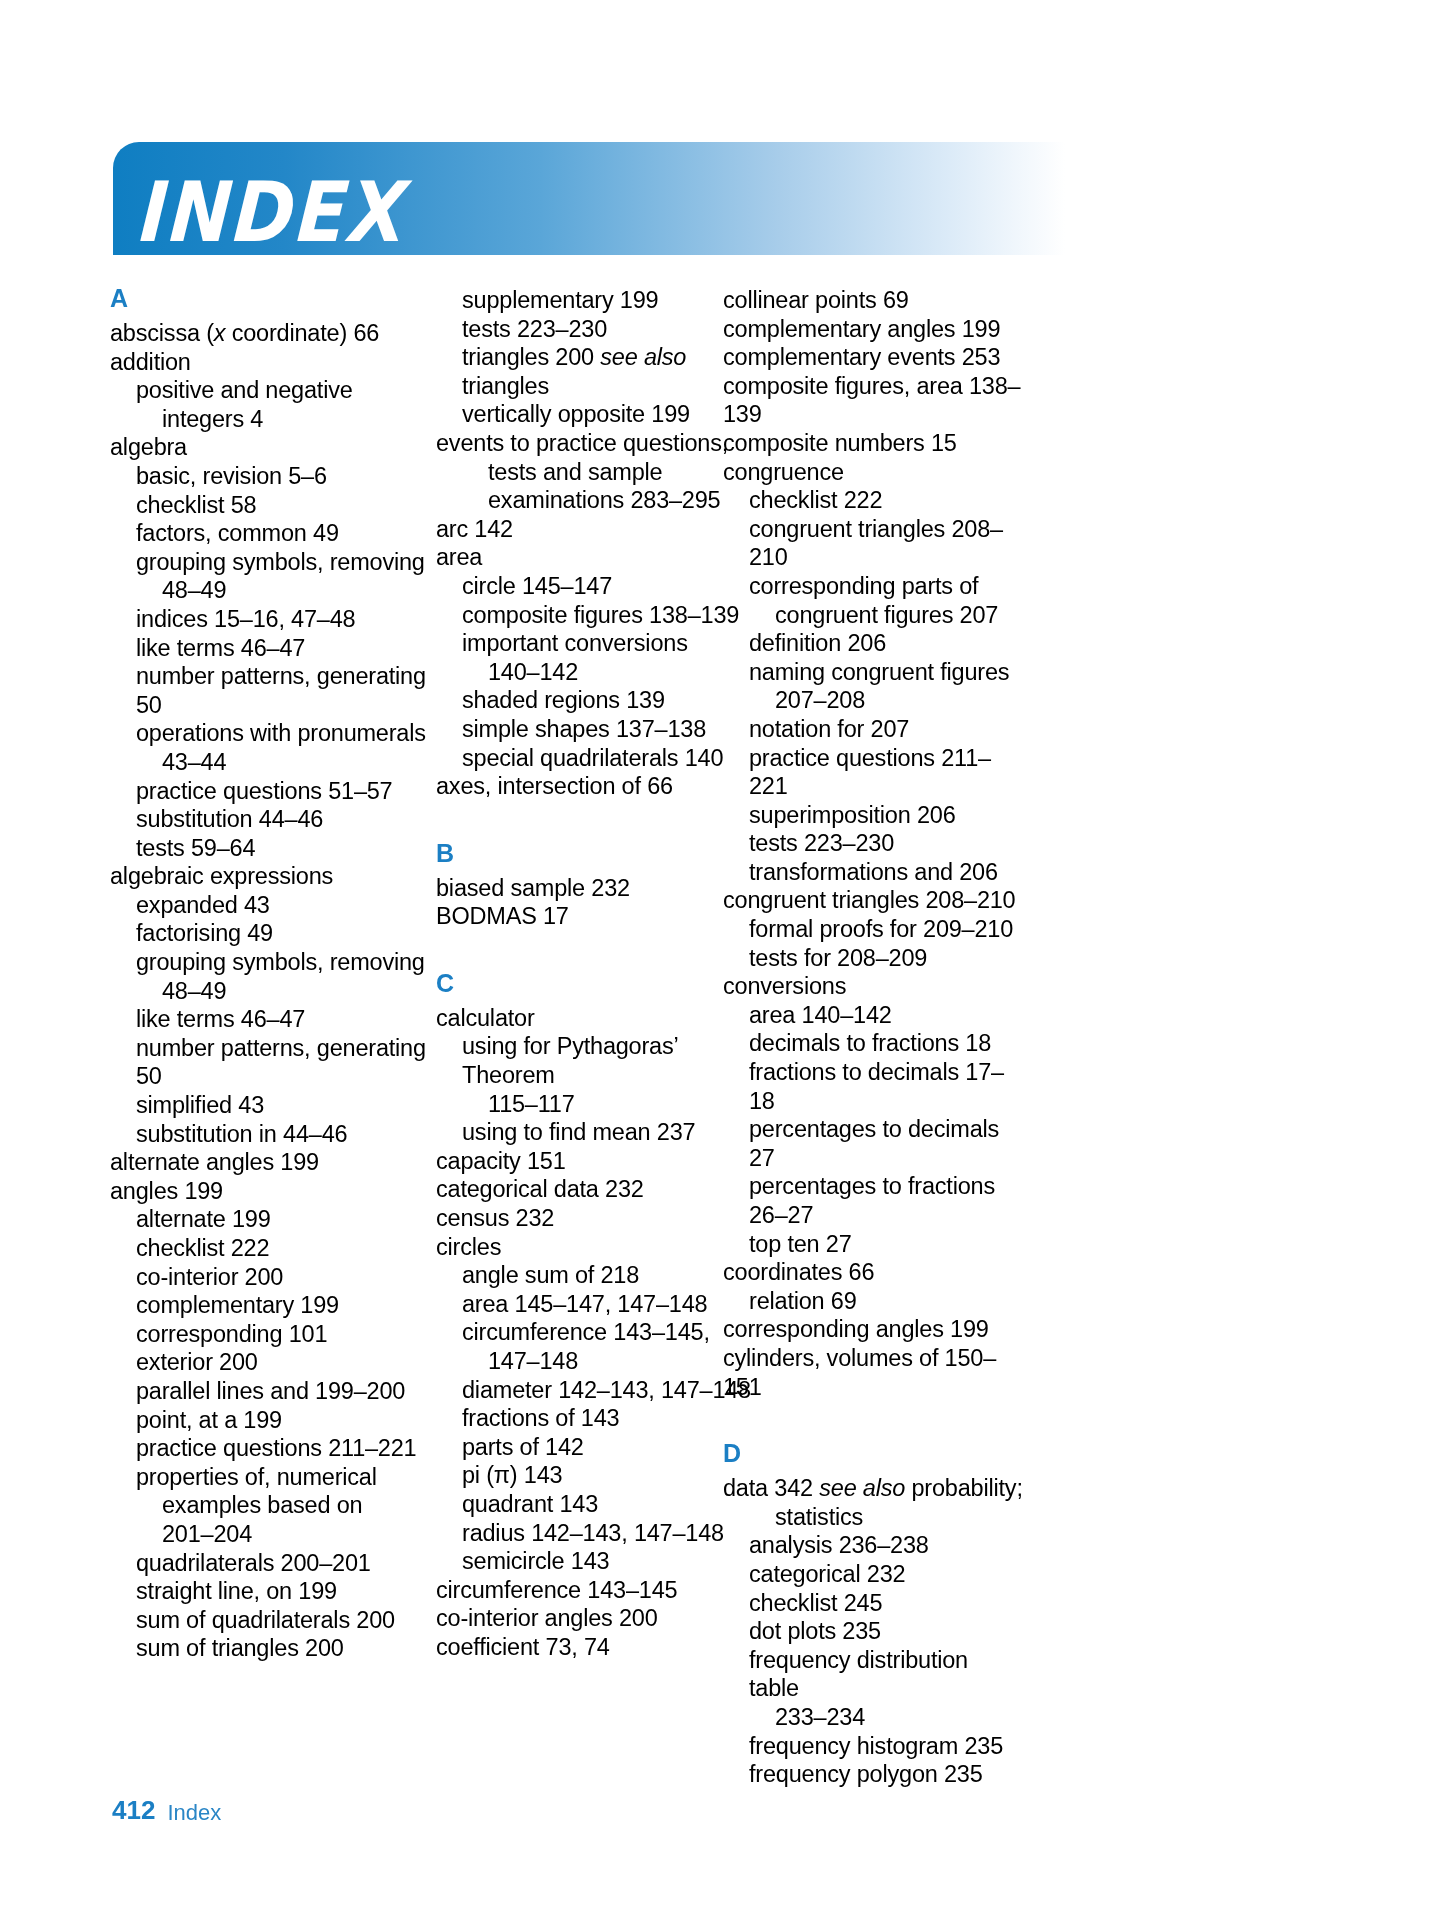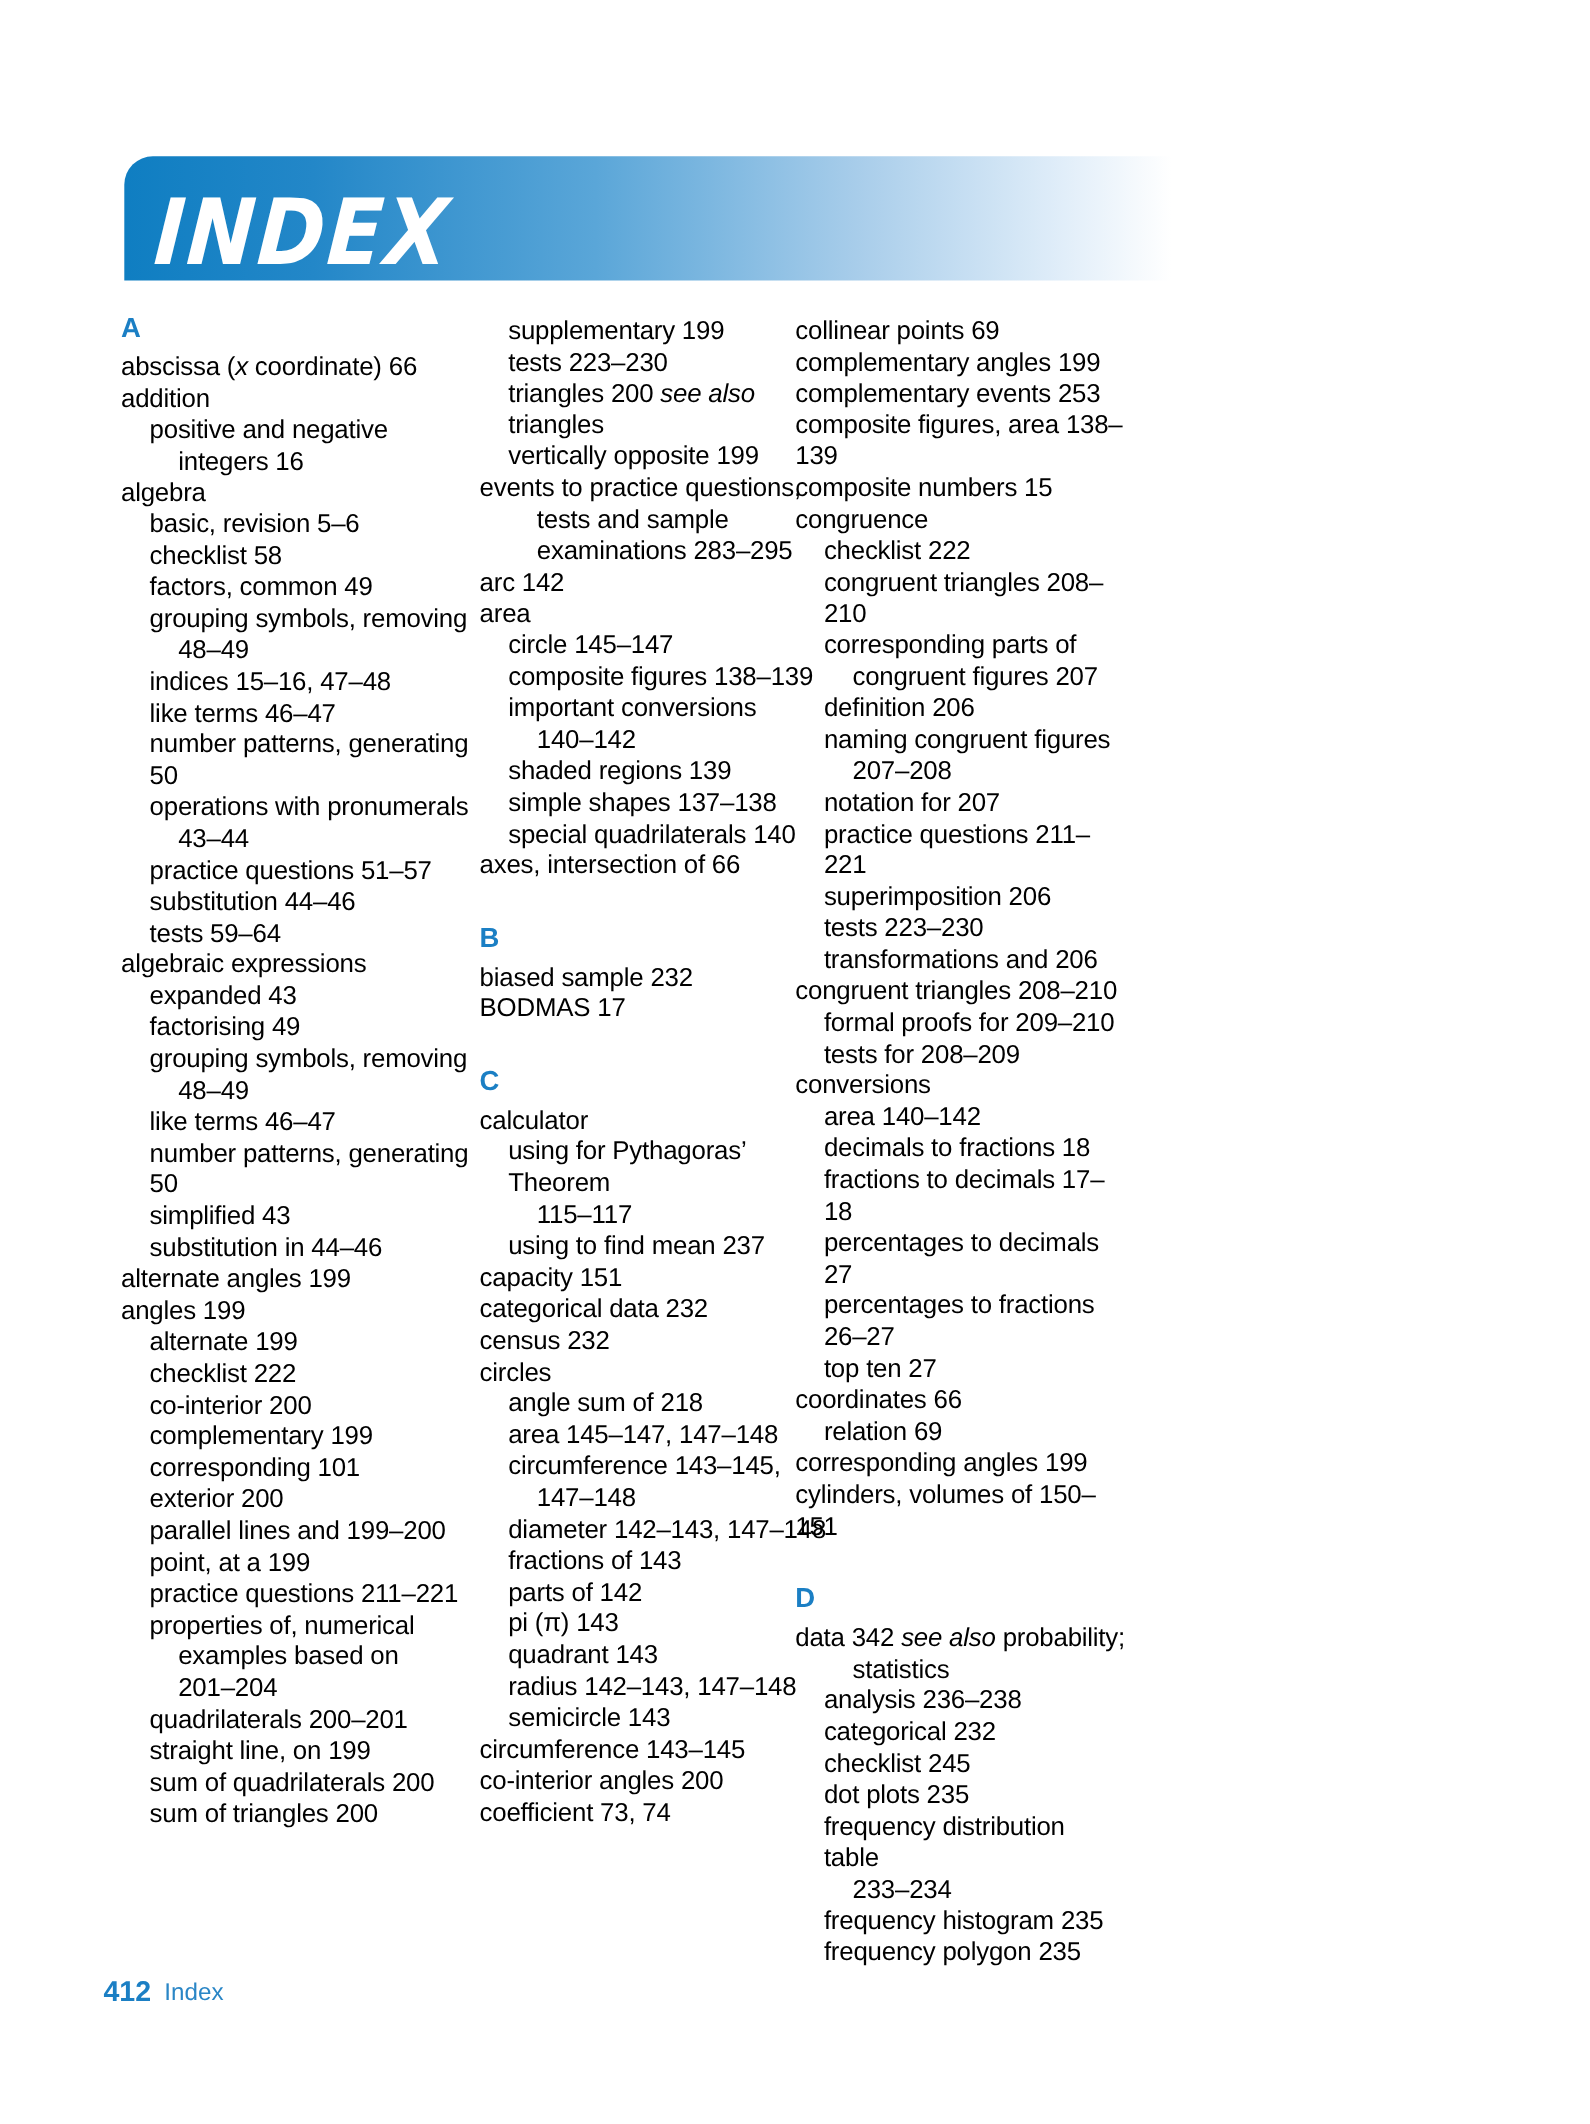--- a/index.html
+++ b/index.html
@@ -76,24 +76,24 @@
     letter-spacing: -0.2px;
   }
   .lvl0 { padding-left: 0px; }
   .lvl1 { padding-left: 26px; }
   .lvl2 { padding-left: 52px; }
   .it { font-style: italic; }
 
   
   .footer {
     position: absolute;
-    left: 94px;
+    left: 112px;
     top: 1795px;
     display: flex;
-    align-items: center;
+    align-items: flex-end;
     gap: 12px;
   }
   .folio {
     color: #1b7fc4;
     font-weight: bold;
     font-size: 26px;
     font-family: "Liberation Sans", sans-serif;
   }
   .folio-label {
     color: #2a86c6;
@@ -107,21 +107,21 @@
 <div class="banner">
   <div class="banner-title">INDEX</div>
 </div>
 
 <div class="columns">
   <div class="col" id="col-1">
       <div class="letter">A</div>
       <div class="entry lvl0"><span>abscissa (</span><span class="it">x</span><span> coordinate) 66</span></div>
       <div class="entry lvl0">addition</div>
       <div class="entry lvl1">positive and negative</div>
-      <div class="entry lvl2">integers 16</div>
+      <div class="entry lvl2">integers 4</div>
       <div class="entry lvl0">algebra</div>
       <div class="entry lvl1">basic, revision 5–6</div>
       <div class="entry lvl1">checklist 58</div>
       <div class="entry lvl1">factors, common 49</div>
       <div class="entry lvl1">grouping symbols, removing</div>
       <div class="entry lvl2">48–49</div>
       <div class="entry lvl1">indices 15–16, 47–48</div>
       <div class="entry lvl1">like terms 46–47</div>
       <div class="entry lvl1">number patterns, generating 50</div>
       <div class="entry lvl1">operations with pronumerals</div>

